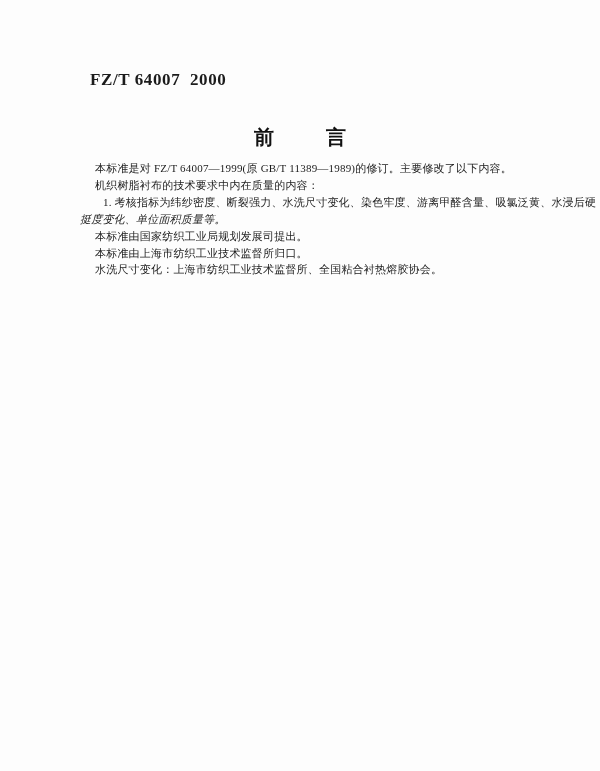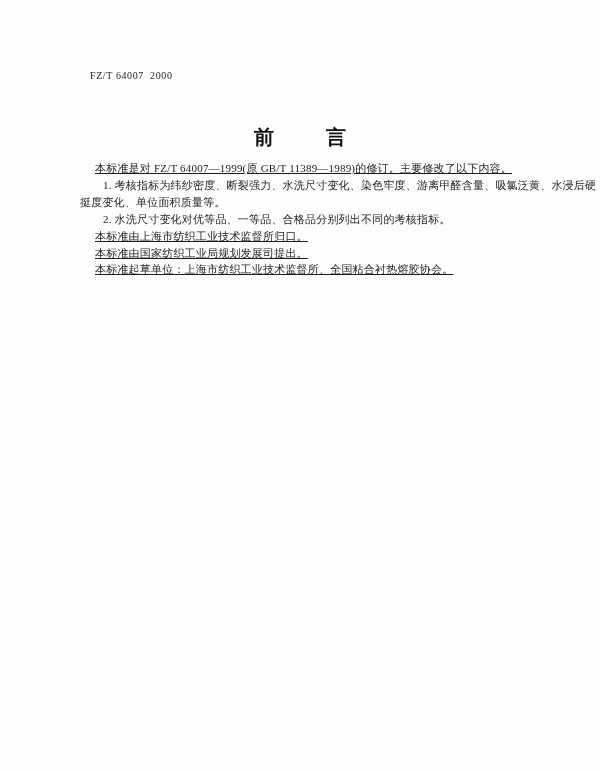--- a/index.html
+++ b/index.html
@@ -13,22 +13,22 @@
     height: 771px;
     background: #fdfdfd;
     color: #1c1c1c;
     font-family: "Liberation Serif", "DejaVu Serif", serif;
     overflow: hidden;
   }
   .std-number {
     position: absolute;
     left: 90px;
     top: 70px;
-    font-size: 10px;
-    font-weight: normal;
+    font-size: 17px;
+    font-weight: bold;
     letter-spacing: 0.6px;
     white-space: pre;
   }
   .doc-title {
     position: absolute;
     top: 124px;
     left: 0;
     width: 100%;
     display: flex;
     justify-content: center;
@@ -42,39 +42,39 @@
     left: 80px;
     top: 160px;
     width: 460px;
     font-size: 11px;
     line-height: 16.9px;
     letter-spacing: 0.2px;
   }
   .line {
     white-space: nowrap;
   }
-  .indent-none { padding-left: 0; }
-  .indent-para { padding-left: 15px; text-decoration: underline; }
+  .indent-none { padding-left: 0; font-style: italic; }
+  .indent-para { padding-left: 15px; }
   .indent-item { padding-left: 23px; }
 </style>
 </head>
 <body>
 
 <div class="page">
 
   <div class="std-number">FZ/T 64007  2000</div>
 
   <div class="doc-title">
     <span>前</span>
     <span>言</span>
   </div>
 
   <div class="body-block" id="body-lines">
       <div class="line indent-para">本标准是对 FZ/T 64007—1999(原 GB/T 11389—1989)的修订。主要修改了以下内容。</div>
+      <div class="line indent-para">机织树脂衬布的技术要求中内在质量的内容：</div>
       <div class="line indent-item">1. 考核指标为纬纱密度、断裂强力、水洗尺寸变化、染色牢度、游离甲醛含量、吸氯泛黄、水浸后硬</div>
       <div class="line indent-none">挺度变化、单位面积质量等。</div>
-      <div class="line indent-item">2. 水洗尺寸变化对优等品、一等品、合格品分别列出不同的考核指标。</div>
+      <div class="line indent-para">本标准由国家纺织工业局规划发展司提出。</div>
       <div class="line indent-para">本标准由上海市纺织工业技术监督所归口。</div>
-      <div class="line indent-para">本标准由国家纺织工业局规划发展司提出。</div>
-      <div class="line indent-para">本标准起草单位：上海市纺织工业技术监督所、全国粘合衬热熔胶协会。</div>
+      <div class="line indent-para">水洗尺寸变化：上海市纺织工业技术监督所、全国粘合衬热熔胶协会。</div>
     </div>
 
 </div>
 
 </body></html>

